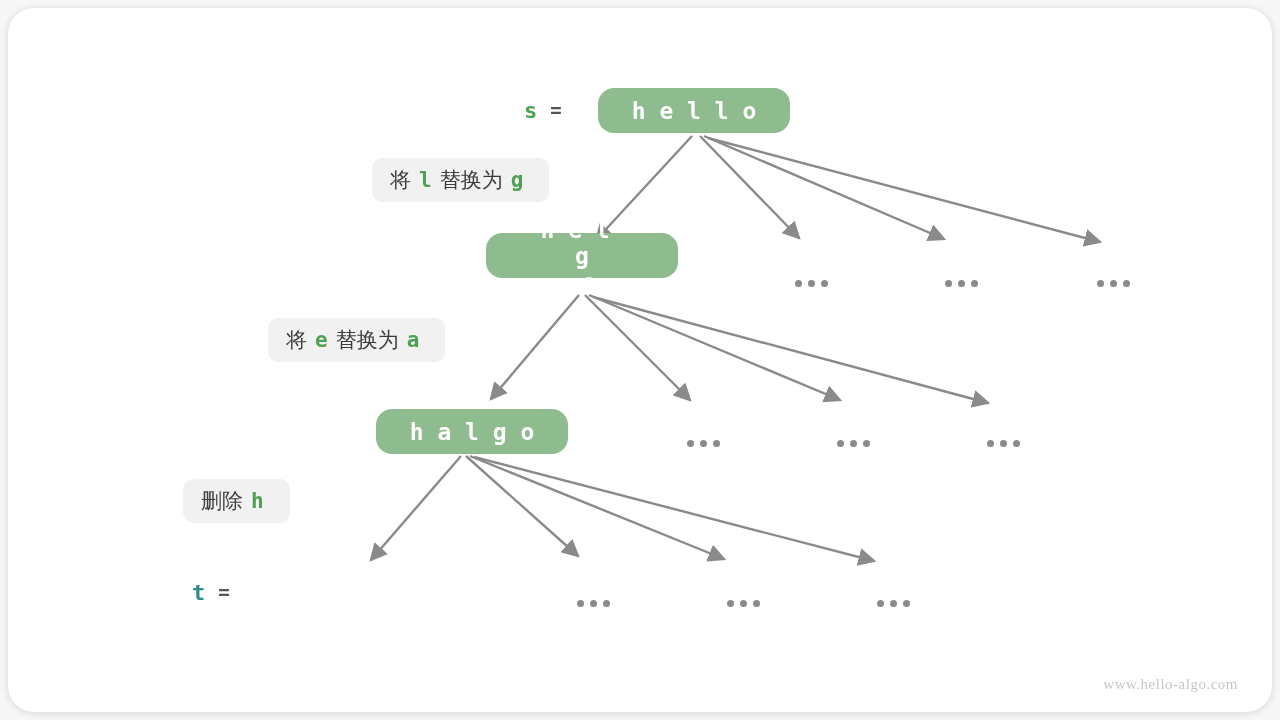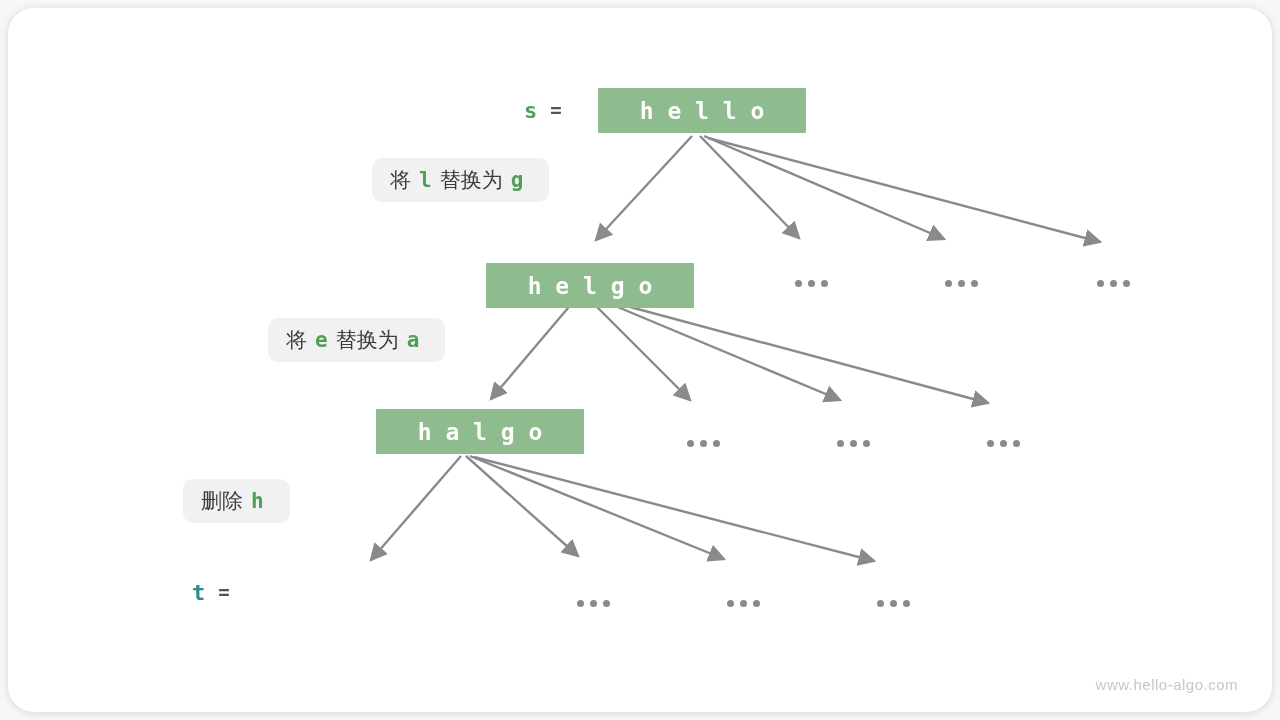--- a/index.html
+++ b/index.html
@@ -21,23 +21,23 @@
     box-shadow: 0 1px 8px rgba(0,0,0,0.14);
   }
   #arrow-layer {
     position: absolute;
     left: 0; top: 0;
     width: 1280px; height: 720px;
     pointer-events: none;
   }
   .str-box {
     position: absolute;
-    width: 208px; height: 45px;
+    width: 192px; height: 45px;
     background: #8FBC8F;
-    border-radius: 1px;
+    border-radius: 16px;
     display: flex;
     align-items: center;
     justify-content: center;
     color: #ffffff;
     font-family: "DejaVu Sans Mono", "Liberation Mono", monospace;
     font-size: 23px;
     font-weight: 600;
     white-space: pre;
   }
   .str-box .box-bold { font-weight: 800; white-space: pre; }
@@ -84,21 +84,21 @@
   }
   .dots-group i {
     width: 7px; height: 7px;
     border-radius: 50%;
     background: #8A8A8A;
     display: block;
   }
   .watermark {
     position: absolute;
     right: 42px; top: 676px;
-    font-family: Liberation Sans, sans-serif;
+    font-family: Liberation Serif, serif;
     font-size: 15px;
     color: #C6C6C6;
     letter-spacing: 0.5px;
   }
 </style>
 </head>
 <body>
 
 <div id="stage">
   <div class="card"></div>
@@ -133,21 +133,21 @@
     <span class="eq">=</span>
   </div>
   <div class="assign" style="left:192px; top:577px;">
     <span class="var-t">t</span>
     <span class="eq">=</span>
   </div>
 
   <div class="str-box" style="left:598px; top:88px;">
     <span class="box-pre">h e l l o</span><span class="box-bold"></span><span class="box-post"></span>
   </div>
-  <div class="str-box" style="left:486px; top:263px;">
+  <div class="str-box" style="left:486px; top:233px;flex-direction:column;">
     <span class="box-pre">h e l </span><span class="box-bold">g</span><span class="box-post"> o</span>
   </div>
   <div class="str-box" style="left:376px; top:409px;">
     <span class="box-pre">h </span><span class="box-bold">a</span><span class="box-post"> l g o</span>
   </div>
 
   <div class="op-label" style="left:372px; top:158px;">
     <span>将</span><span class="op-char">l</span><span class="op-mid">替换为</span><span class="op-char">g</span>
   </div>
   <div class="op-label" style="left:268px; top:318px;">

